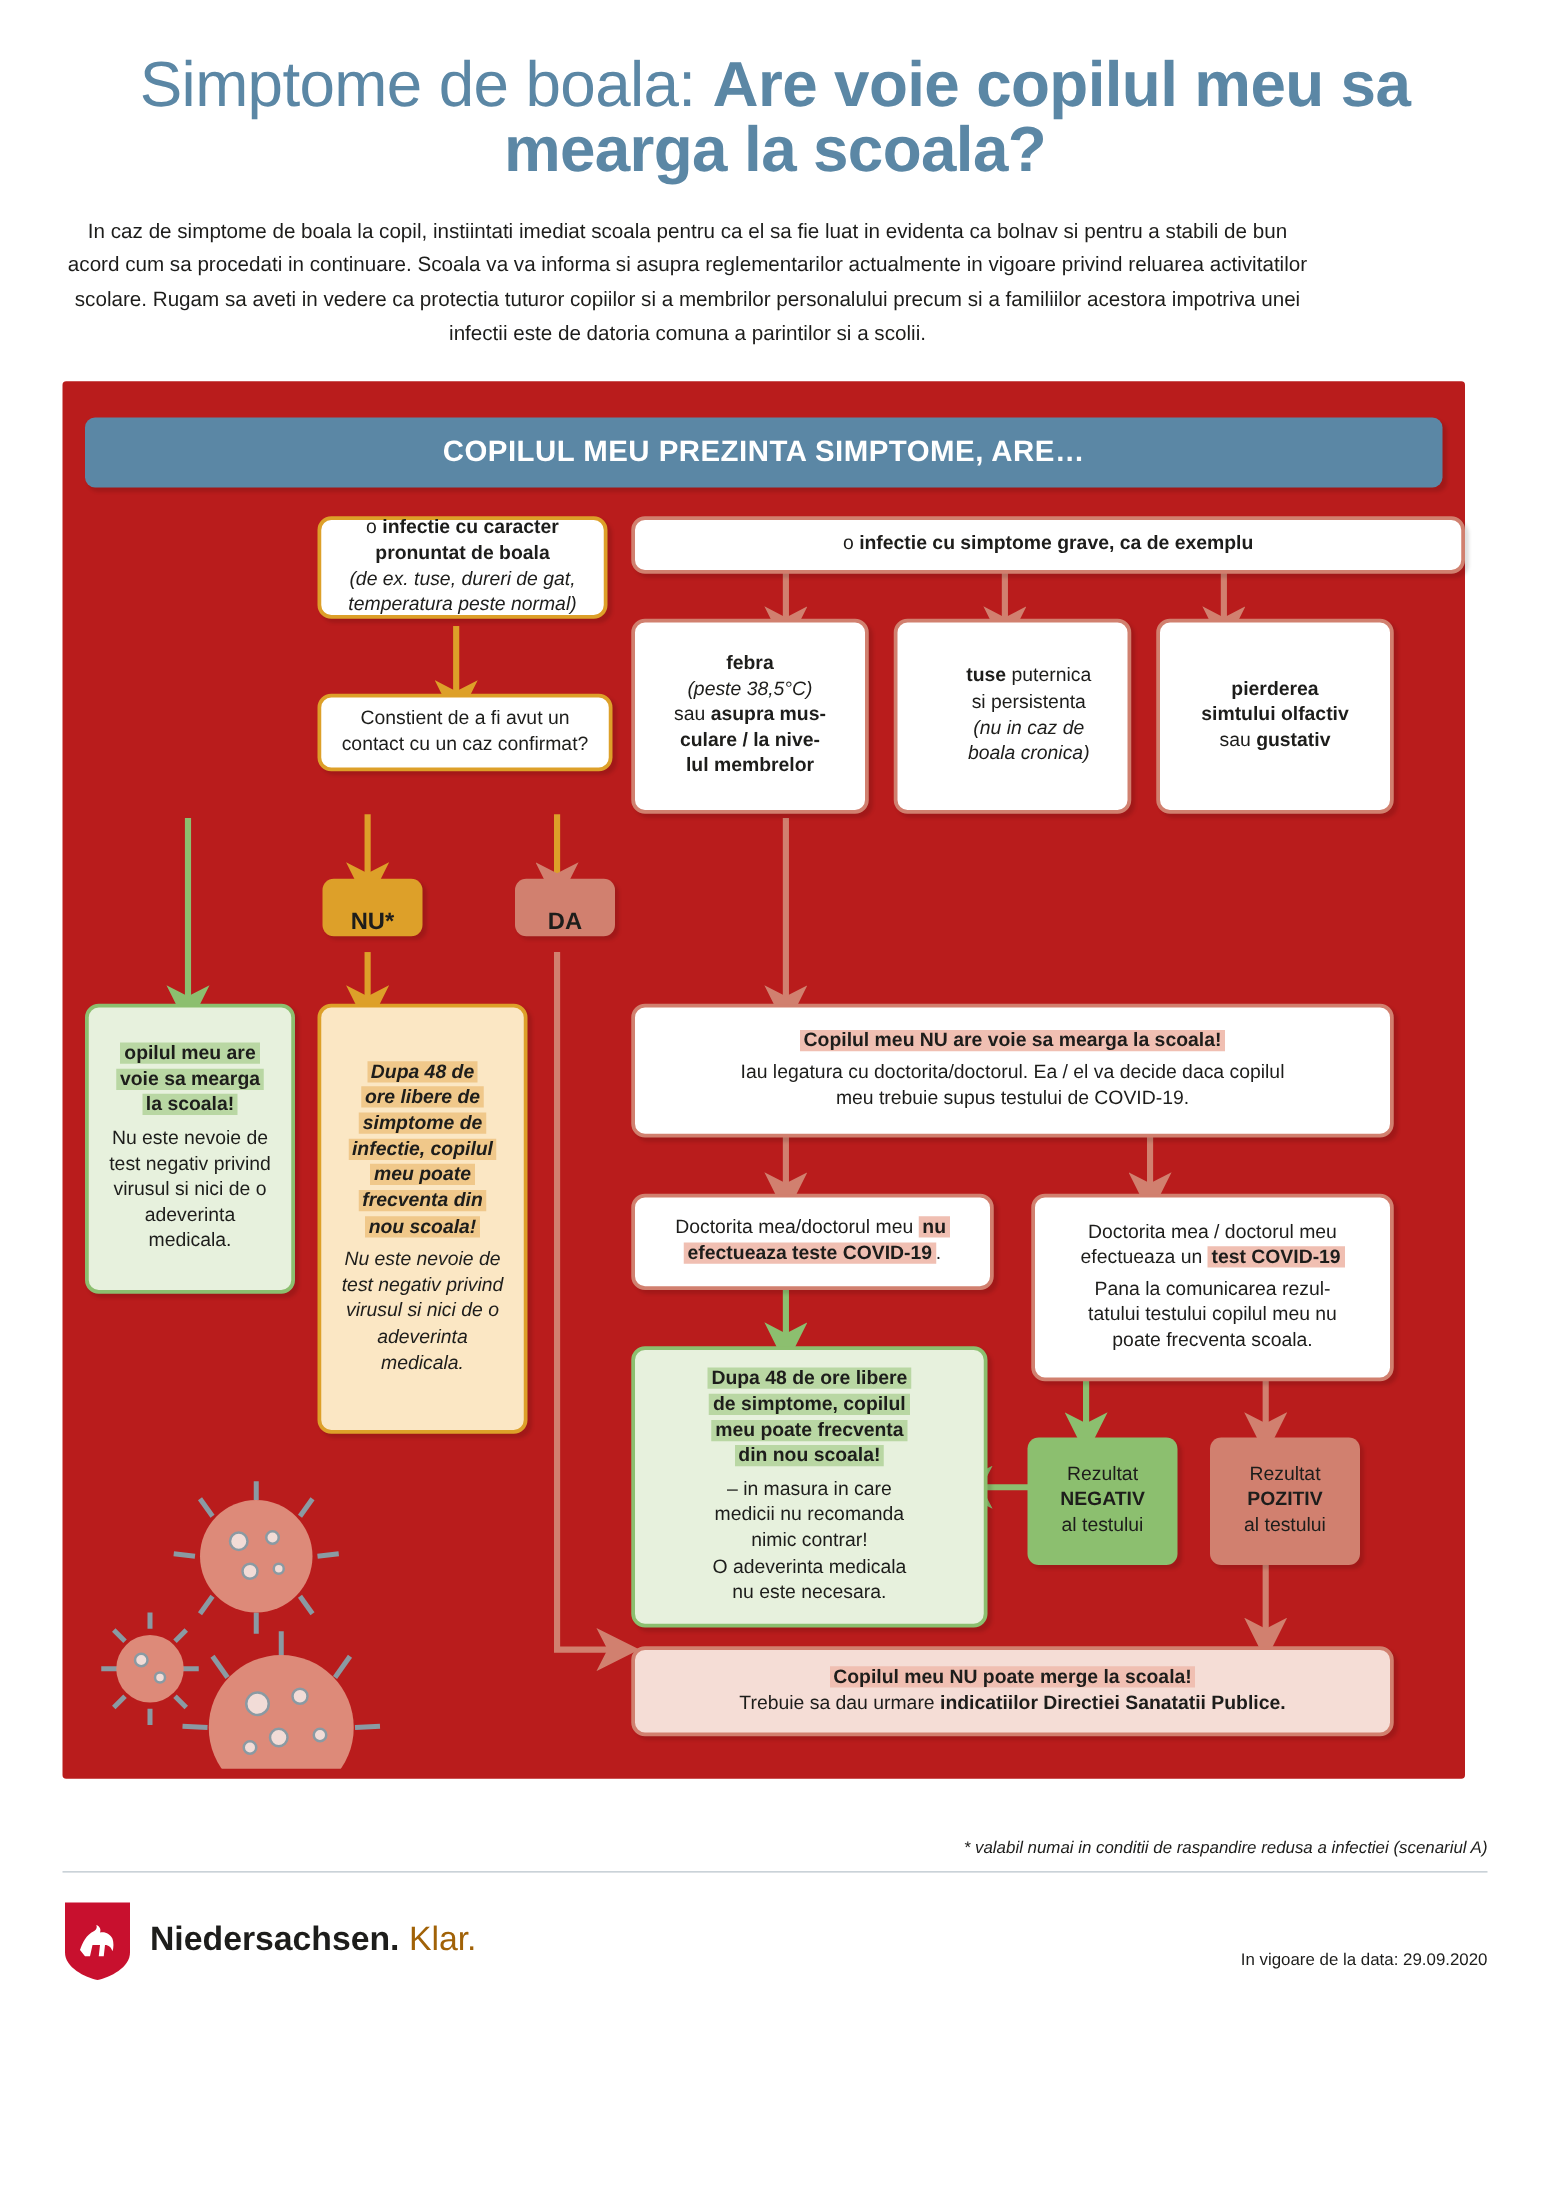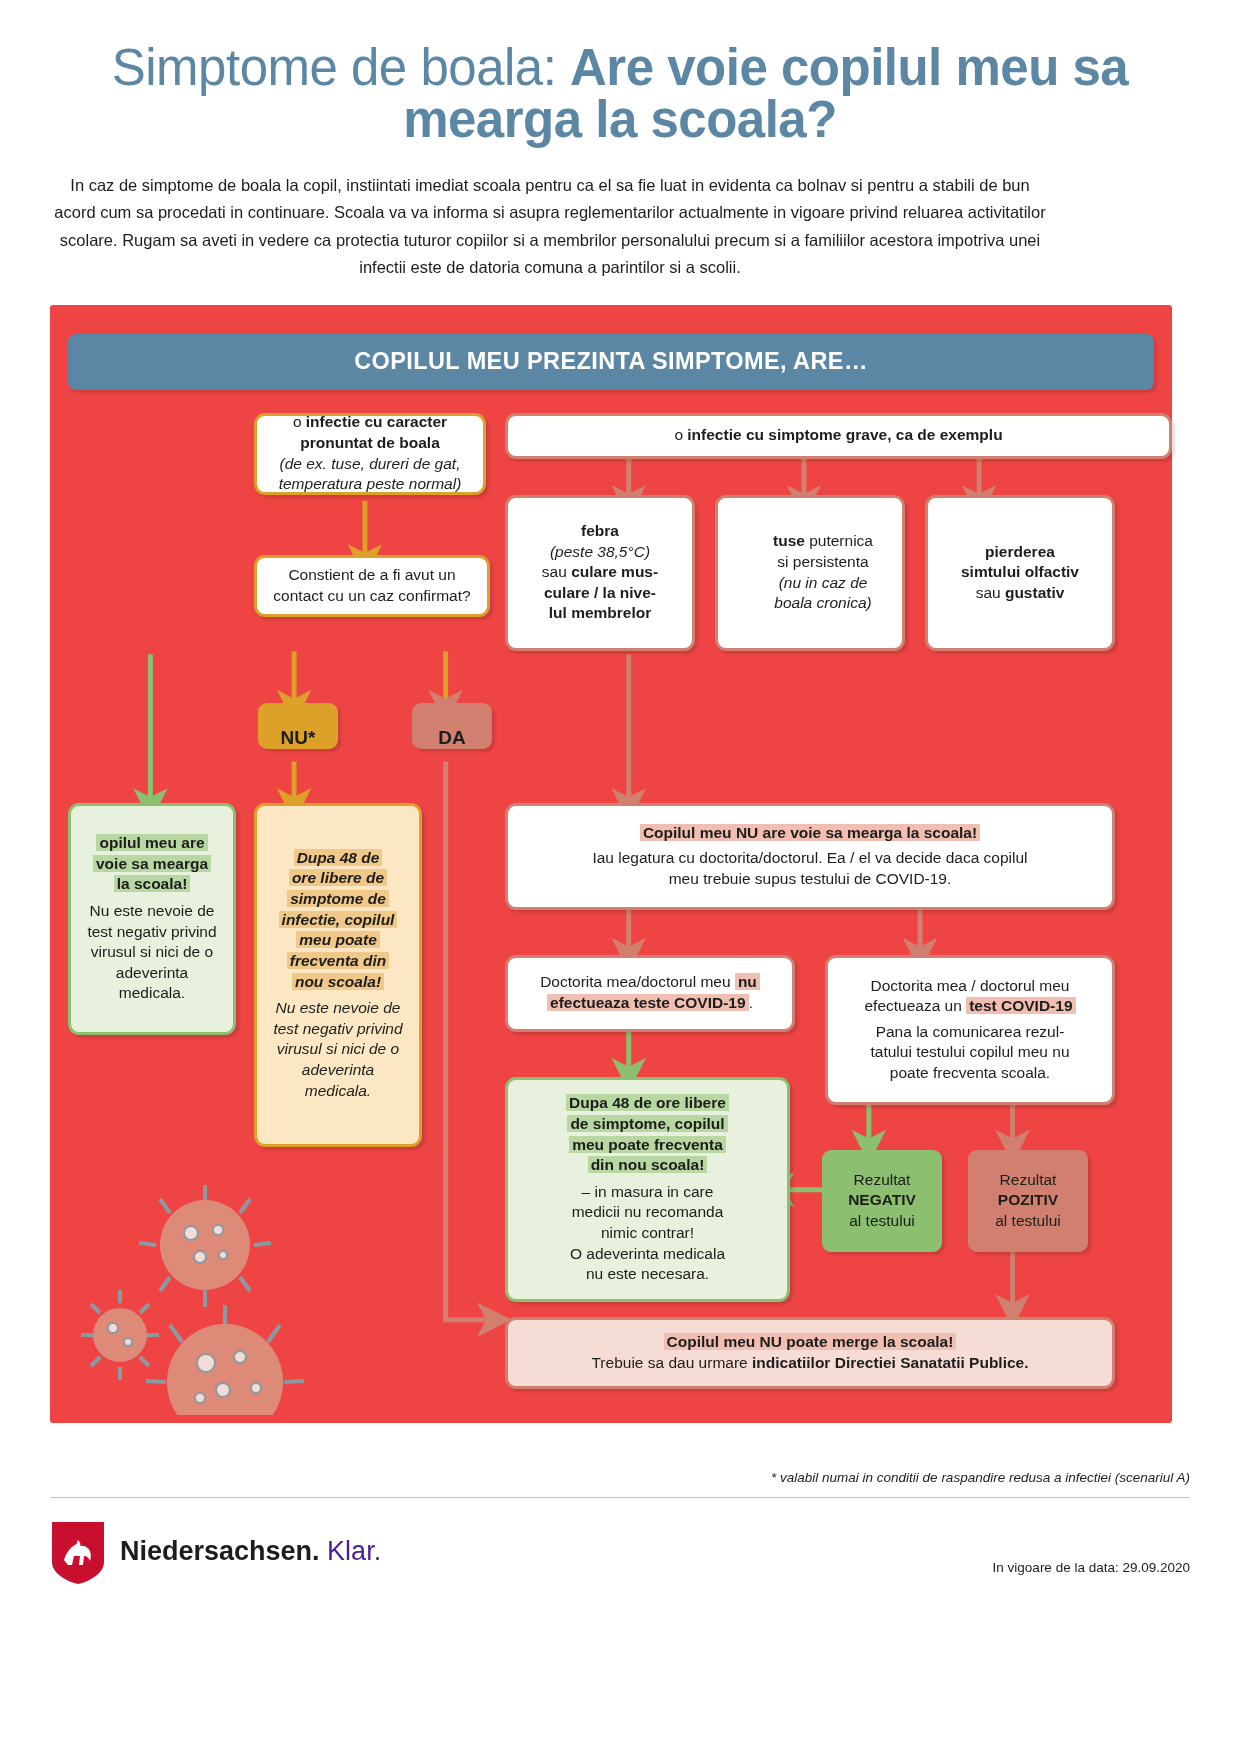--- a/index.html
+++ b/index.html
@@ -20,21 +20,21 @@
   .title .light { font-weight:400; }
   .title .bold  { font-weight:700; }
   .intro {
     margin-top:26px; font-size:16.5px; line-height:1.66;
     color:#1d1d1b; max-width:1000px; font-weight:400;
   }
 
   
   .panel {
     margin-top:23px; margin-left:50px; margin-right:68px;
-    background:#ef4444; border-radius:3px;
+    background:#b91c1c; border-radius:3px;
     position:relative; height:1118px;
   }
   .banner {
     position:absolute; left:18px; top:29px; right:18px; height:56px;
     background:#5b87a5; border-radius:8px;
     box-shadow:3px 3px 3px rgba(0,0,0,.13);
     display:flex; align-items:center; justify-content:center;
     color:#fff; font-weight:700; font-size:23.5px; letter-spacing:.4px;
   }
 
@@ -86,21 +86,21 @@
   .footnote {
     position:absolute; right:50px; top:1470px;
     font-size:13.5px; font-style:italic; color:#1d1d1b;
   }
   .rule { position:absolute; left:50px; right:50px; top:1497px;
           height:1px; background:#b9c4cc; }
   .crest { position:absolute; left:50px; top:1520px; width:56px; height:66px; }
   .brand { position:absolute; left:120px; top:1536px;
            font-size:27px; color:#1d1d1b; }
   .brand b { font-weight:700; }
-  .brand span { color:#4c1d95; font-weight:400; }
+  .brand span { color:#a16207; font-weight:400; }
   .validdate { position:absolute; right:50px; top:1560px;
                font-size:13.5px; color:#1d1d1b; }
 </style>
 </head>
 <body>
 
 <div class="page">
   <div class="title">
     <span class="light">Simptome de boala: </span><span class="bold">Are voie copilul meu sa mearga la scoala?</span>
   </div>
@@ -184,21 +184,21 @@
 
   <div class="box red" style="left:455px; top:108px; width:667px; height:46px;">
     <div>
       <span>o </span><b>infectie cu simptome grave, ca de exemplu</b>
     </div>
   </div>
 
   <div class="box red" style="left:455px; top:190px; width:190px; height:156px;">
     <div><b>febra</b></div>
     <div><i>(peste 38,5°C)</i></div>
-    <div><span>sau </span><b>culare mus-</b></div>
+    <div><span>sau </span><b>asupra mus-</b></div>
     <div><b>culare / la nive-</b></div>
     <div><b>lul membrelor</b></div>
   </div>
 
   <div class="box red" style="left:665px; top:190px; width:190px; height:156px;padding-left:36px;">
     <div><b>tuse</b><span> puternica</span></div>
     <div><span>si persistenta</span></div>
     <div><i>(nu in caz de</i></div>
     <div><i>boala cronica)</i></div>
   </div>

